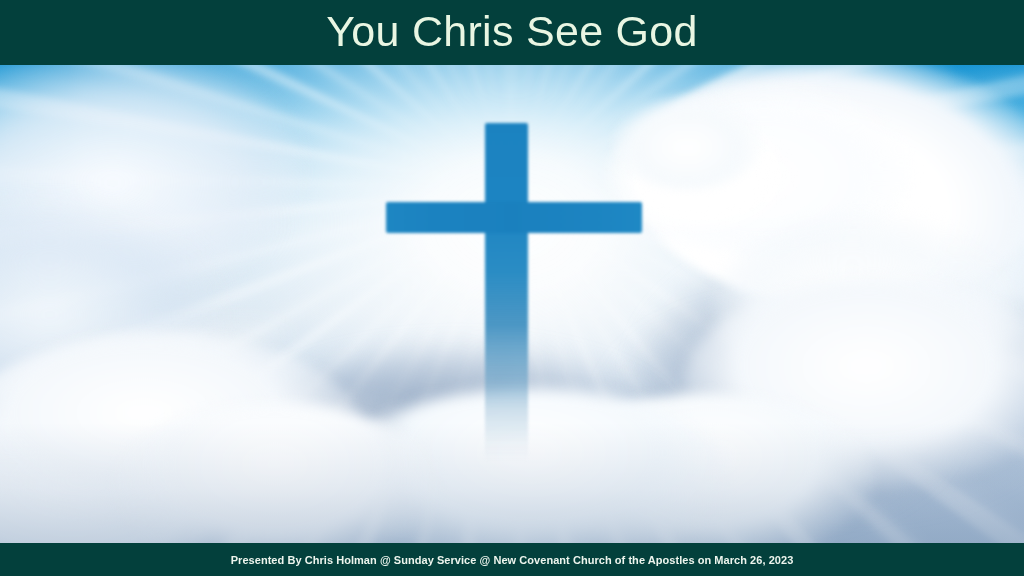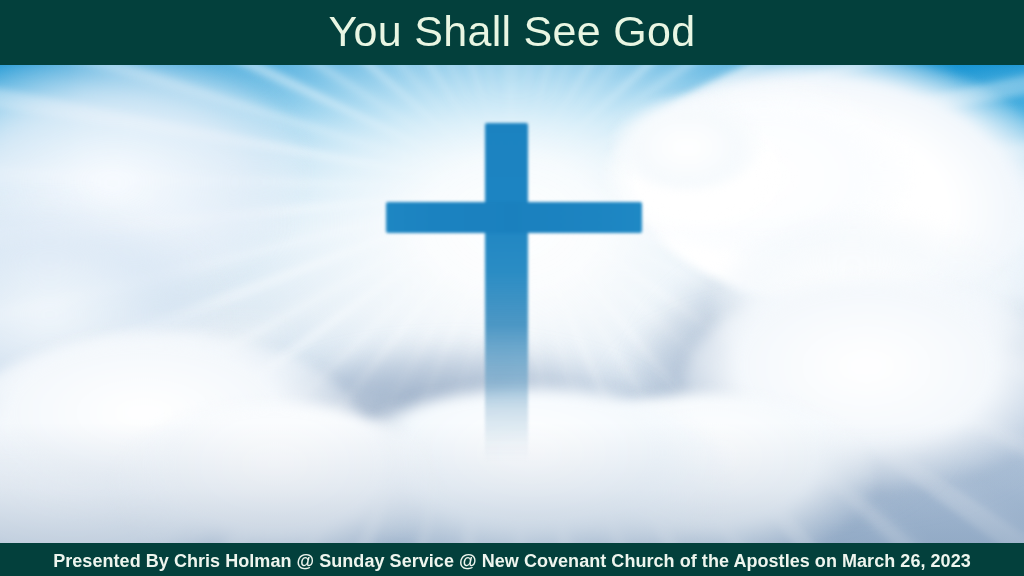--- a/index.html
+++ b/index.html
@@ -237,35 +237,35 @@
   
   #caption-bar {
     position:absolute; left:0; bottom:0;
     width:1024px; height:33px;
     background:#03403c;
     display:flex; align-items:center; justify-content:center;
     z-index:40;
   }
   #caption-text {
     color:#eef5ee;
-    font-size:18px;
+    font-size:11px;
     font-weight:600;
     letter-spacing:0.05px;
     line-height:1;
     white-space:nowrap;
     transform:translateY(0.5px);
   }
 </style>
 </head>
 <body>
 
 <div id="slide">
 
   <div id="title-bar">
-    <div id="title-text">You Shall See God</div>
+    <div id="title-text">You Chris See God</div>
   </div>
 
   <div id="photo">
 
     <div class="sky-base"></div>
     <div id="top-shade"></div>
 
     <div class="rays"></div>
     <div class="rays b"></div>
     <div class="glow-core"></div>

